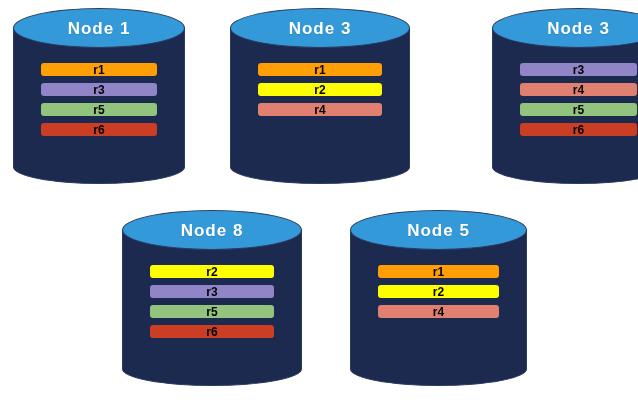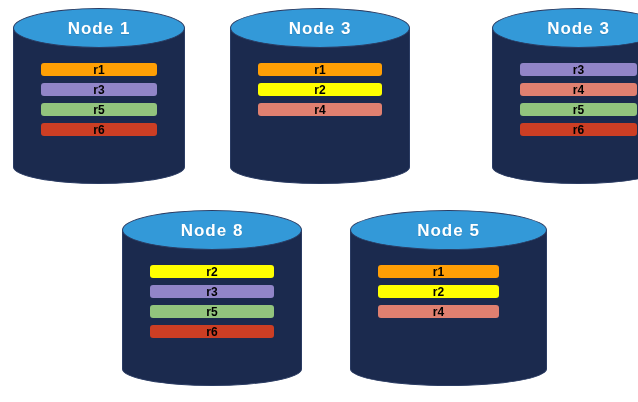--- a/index.html
+++ b/index.html
@@ -172,21 +172,21 @@
           <span class="bar-label">r3</span>
         </div>
         <div class="bar" style="background: rgb(146, 196, 125);">
           <span class="bar-label">r5</span>
         </div>
         <div class="bar" style="background: rgb(204, 62, 36);">
           <span class="bar-label">r6</span>
         </div>
       </div>
     </div>
-    <div class="node" style="left: 350px; top: 210px; width: 177px; height: 176px; padding-left: 20px;">
+    <div class="node" style="left: 350px; top: 210px; width: 177px; height: 176px;">
       <div class="cyl-bottom" style="top: 142px; height: 34px;"></div>
       <div class="cyl-body" style="top: 20px; height: 139px;"></div>
       <div class="cyl-top" style="height: 40px;"></div>
       <div class="node-title" style="top: 11px;">Node  5</div>
       <div class="bars" style="left: 28px; width: 121px; top: 55px;">
         <div class="bar" style="background: rgb(255, 159, 5);">
           <span class="bar-label">r1</span>
         </div>
         <div class="bar" style="background: rgb(255, 255, 0);">
           <span class="bar-label">r2</span>

